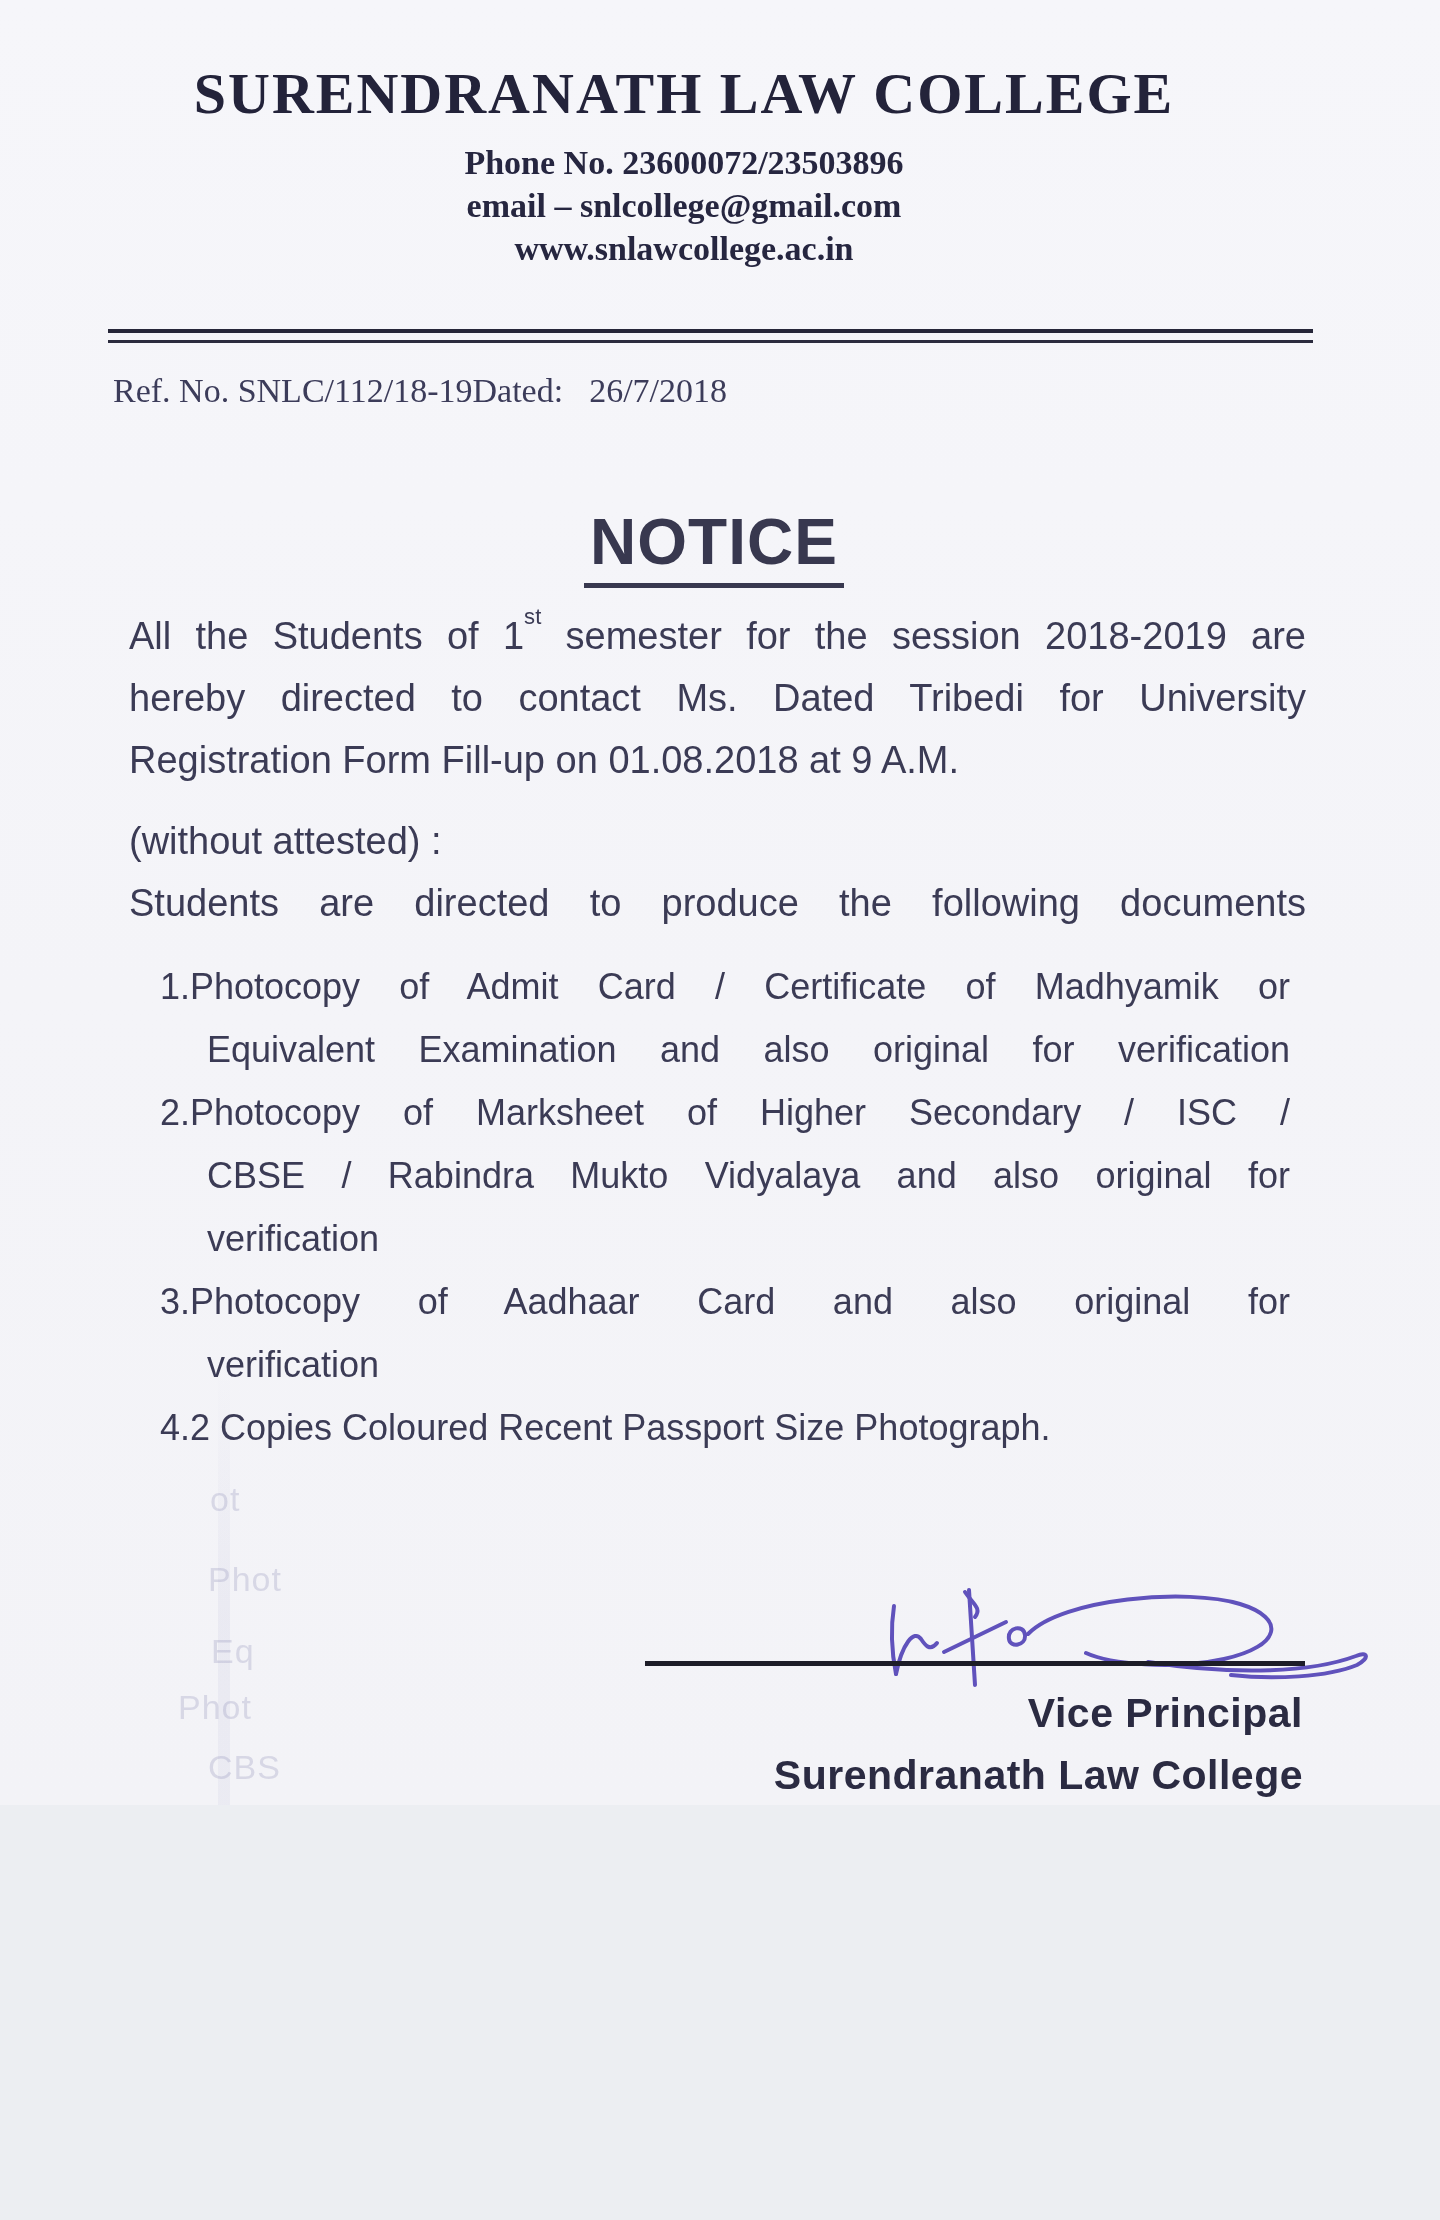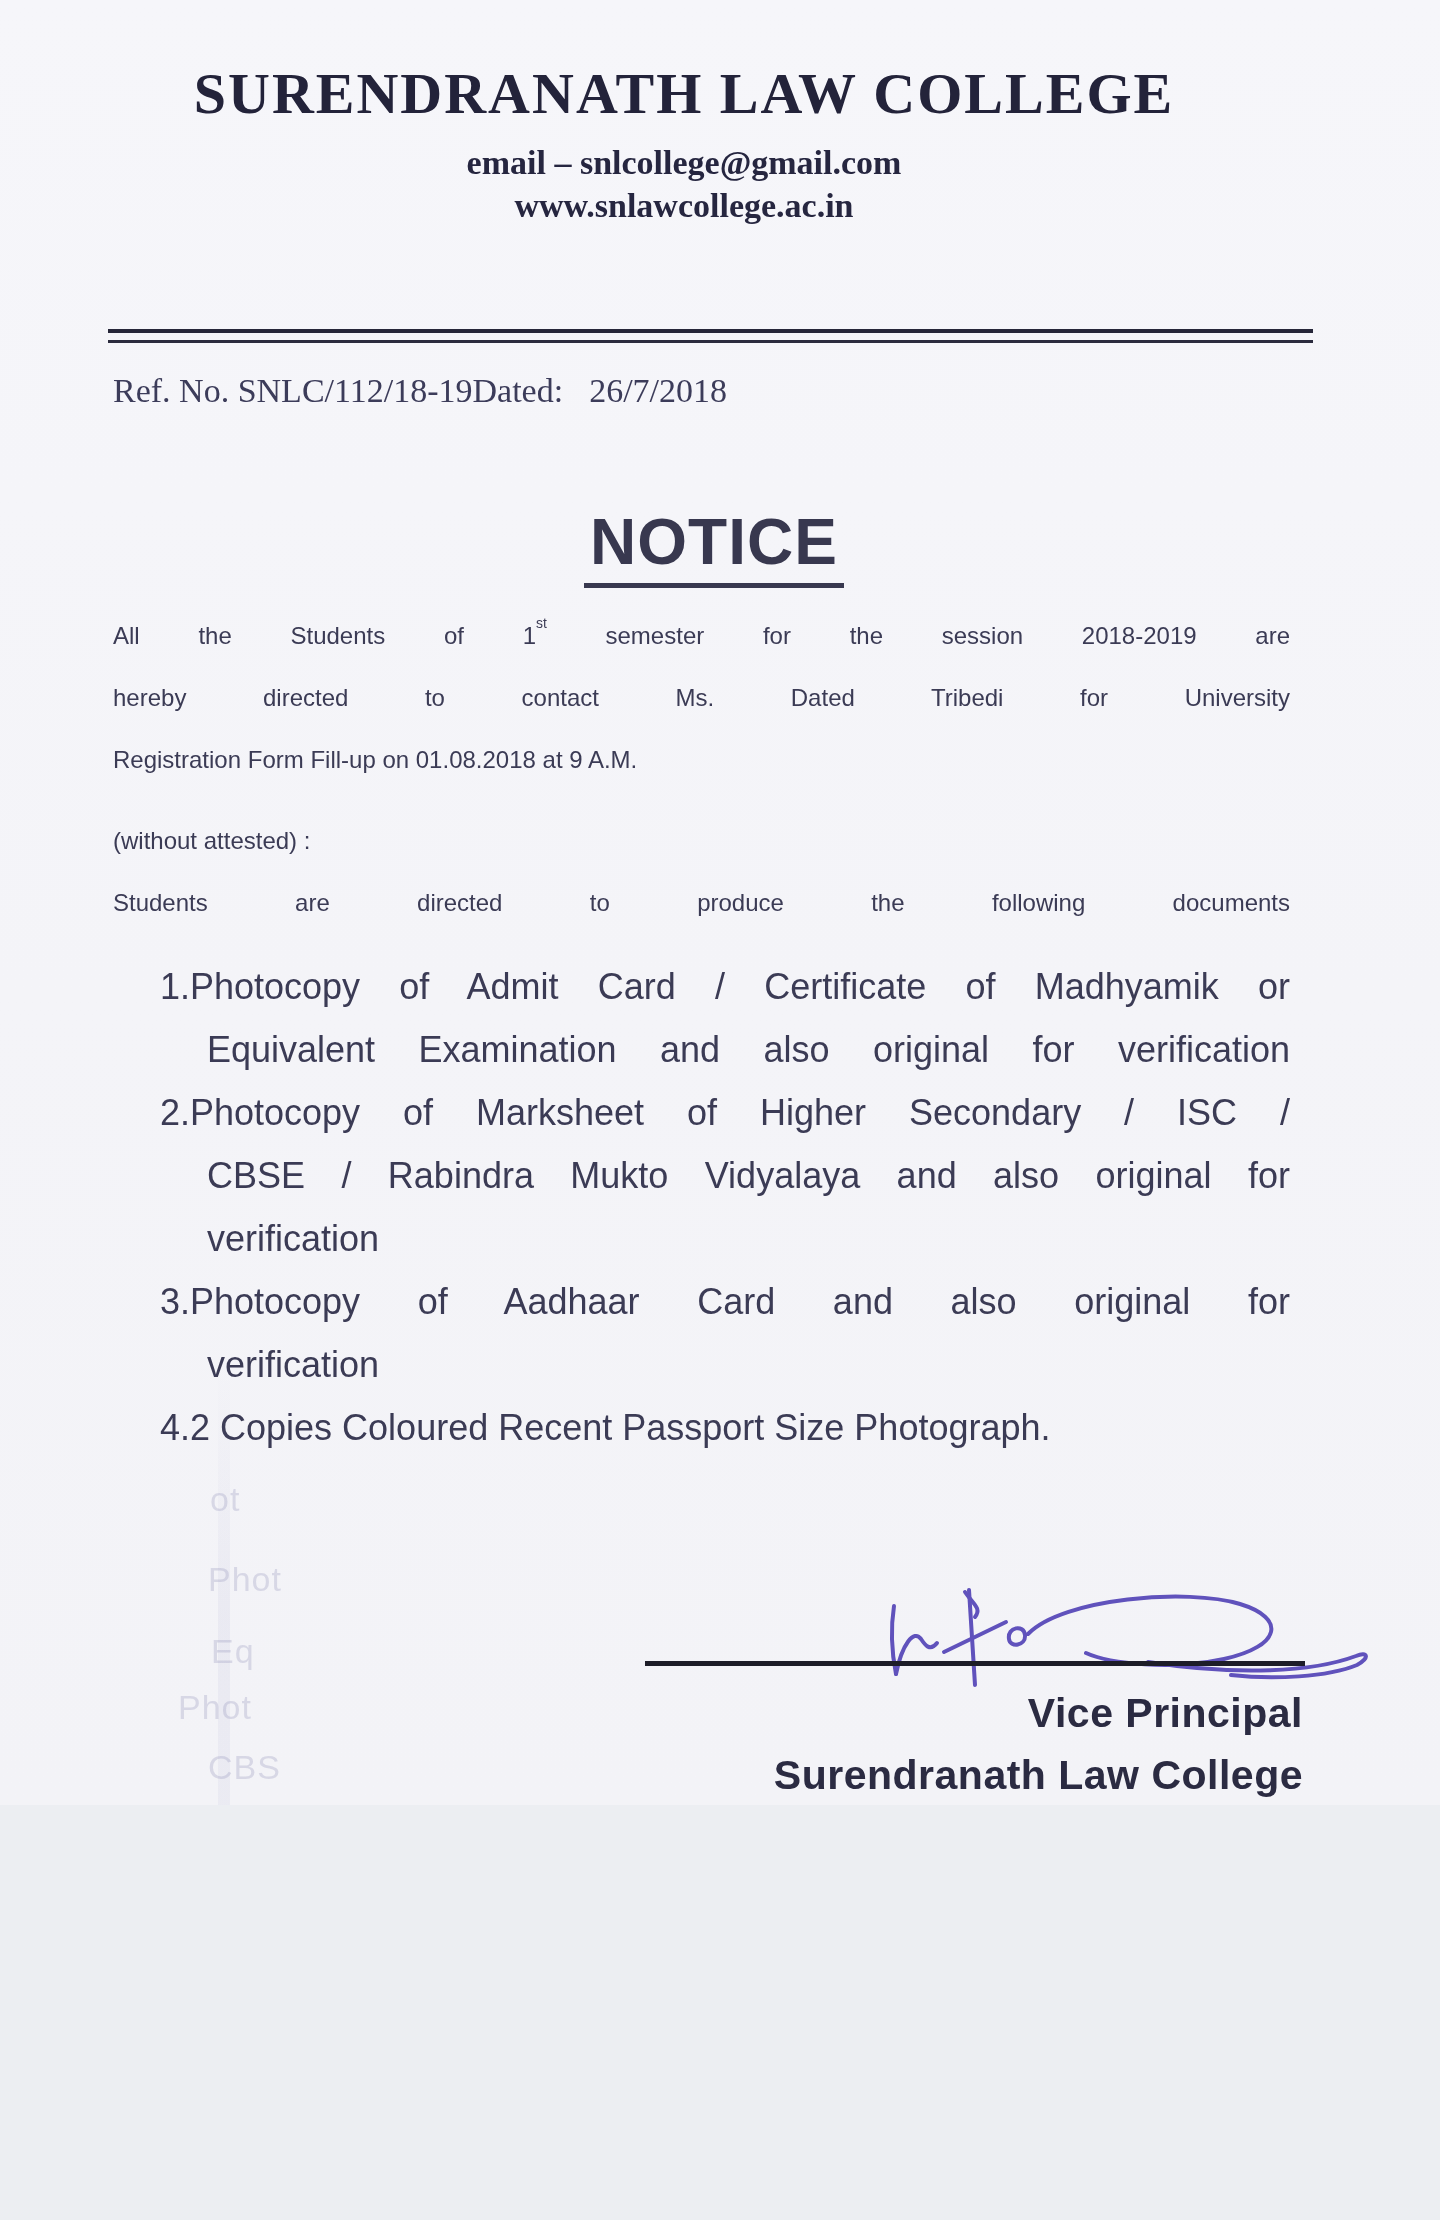--- a/index.html
+++ b/index.html
@@ -19,21 +19,21 @@
   
   .meta-row{position:absolute;top:372px;left:113px;right:138px;display:flex;
         justify-content:flex-start;align-items:baseline;
         font-family:"Liberation Serif",serif;font-size:34px;color:#3c3c5a;}
   .dated-value{margin-left:26px;}
   
   .notice-wrap{position:absolute;top:505px;left:0;right:12px;text-align:center;}
   .notice-title{display:inline-block;font-size:64px;font-weight:bold;letter-spacing:1px;
         color:#38384f;border-bottom:5px solid #38384f;padding:0 6px 4px 6px;}
   
-  .para{position:absolute;left:113px;width:1177px;font-size:24px;line-height:62px;}
+  .para{position:absolute;left:129px;width:1177px;font-size:38px;line-height:62px;}
   .para-intro{top:605px;}
   .para-docs{top:810px;}
   .doc-list{position:absolute;left:113px;width:1177px;top:955px;font-size:36px;line-height:63px;}
   .line{display:block;}
   .j{text-align:justify;text-align-last:justify;}
   .sup{font-size:0.58em;line-height:0;position:relative;top:-0.52em;}
   .li{position:relative;padding-left:94px;}
   .li .num{position:absolute;left:47px;top:0;}
   .li .first{text-indent:-17px;}
   
@@ -50,20 +50,21 @@
         background:linear-gradient(180deg,rgba(150,150,195,0) 0%,rgba(150,150,195,0.10) 30%,
                    rgba(150,150,195,0.08) 70%,rgba(150,150,195,0) 100%);}
 </style>
 </head>
 <body>
 
 <div class="page">
 
   <header class="letterhead">
     <h1 class="college-name">SURENDRANATH LAW COLLEGE</h1>
+    <div class="lh-line">Phone No. 23600072/23503896</div>
     <div class="lh-line">email – snlcollege@gmail.com</div>
     <div class="lh-line">www.snlawcollege.ac.in</div>
   </header>
 
   <div class="double-rule">
     <div class="rule-top"></div>
     <div class="rule-bottom"></div>
   </div>
 
   <div class="meta-row">

